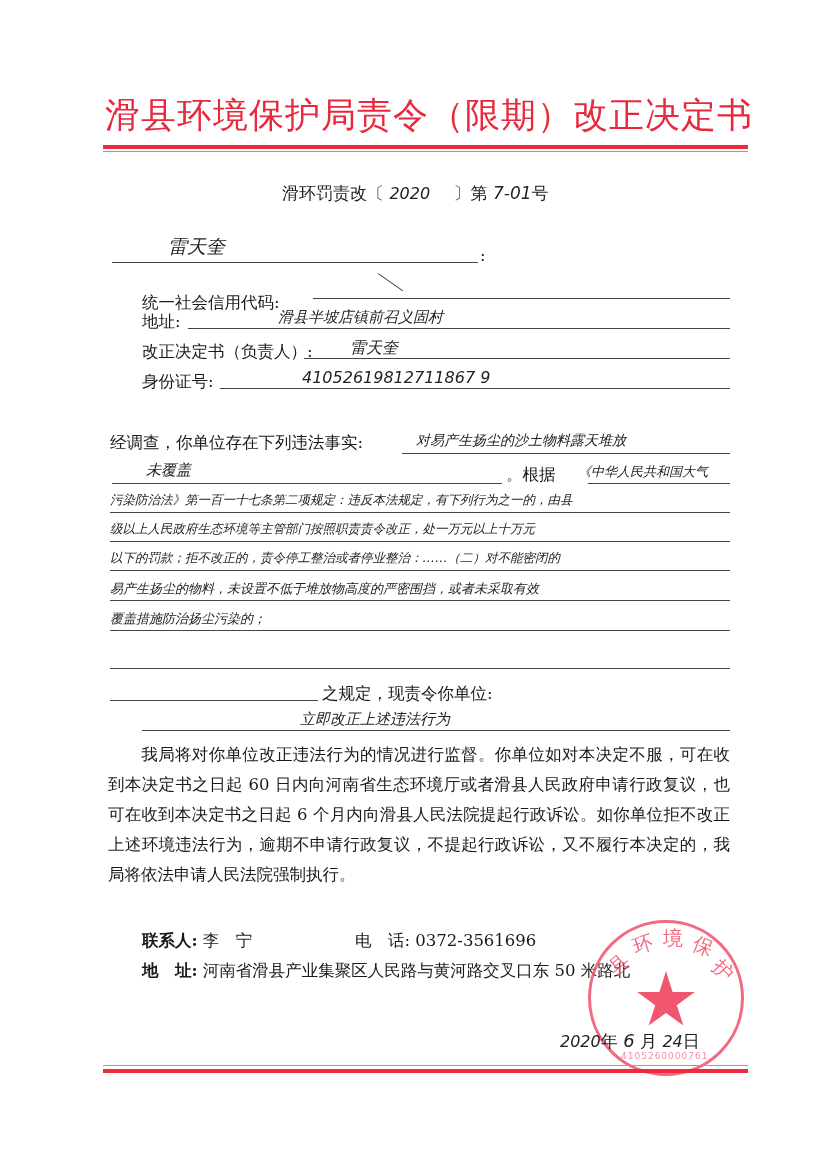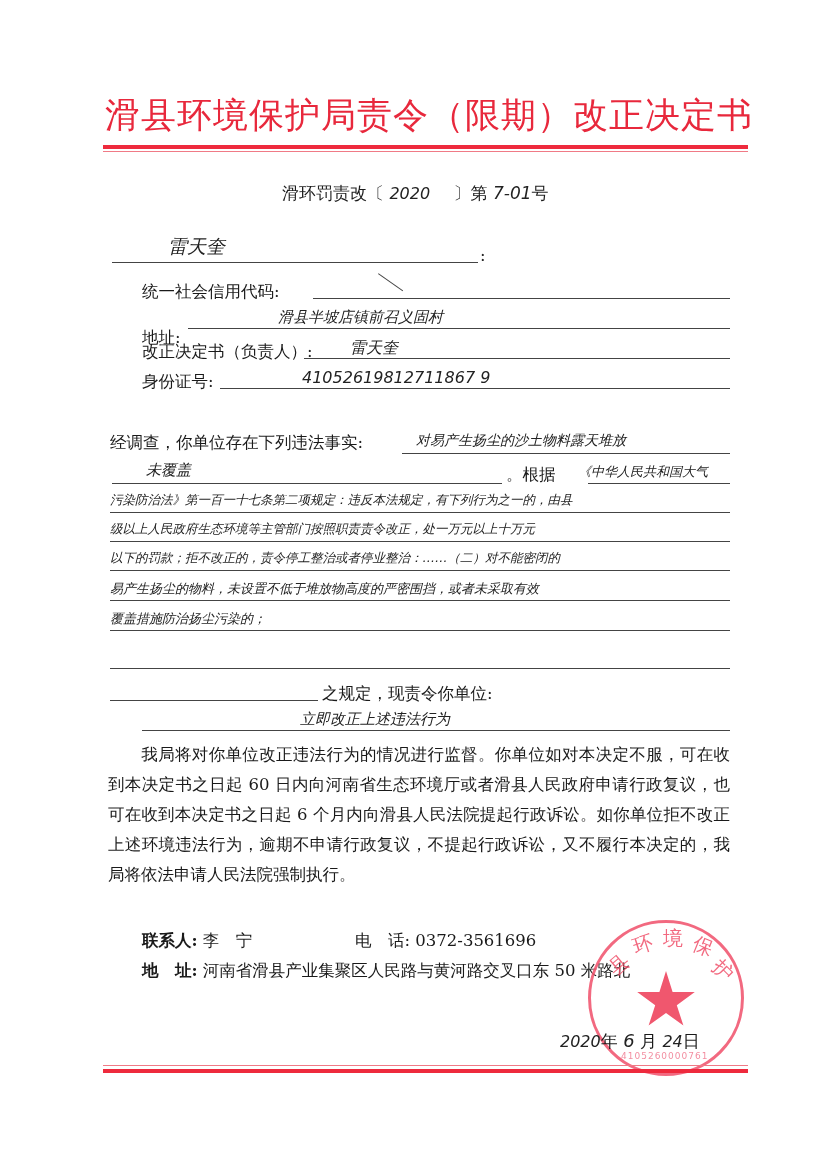--- a/index.html
+++ b/index.html
@@ -39,25 +39,25 @@
   <span>滑环罚责改〔</span>
   <span class="hand" style="font-size:16px;">2020</span>
   <span style="margin-left:18px;">〕第</span>
   <span class="hand" style="font-size:17px;">7-01</span><span>号</span>
 </div>
 
 <div class="abs hand" style="left:168px;top:234px;font-size:19px;">雷天奎</div>
 <div class="abs uline" style="left:112px;top:262px;width:366px;"></div>
 <div class="abs label" style="left:480px;top:246px;">:</div>
 
-<div class="abs label" style="left:142px;top:281px;">统一社会信用代码:</div>
+<div class="abs label" style="left:142px;top:292px;">统一社会信用代码:</div>
 <div class="abs uline" style="left:313px;top:298px;width:417px;"></div>
 <div class="abs" style="left:378px;top:274px;width:1px;height:30px;background:#444;transform:rotate(-55deg);transform-origin:top left;"></div>
 
-<div class="abs label" style="left:142px;top:327px;">地址:</div>
+<div class="abs label" style="left:142px;top:311px;">地址:</div>
 <div class="abs hand" style="left:278px;top:308px;font-size:15px;">滑县半坡店镇前召义固村</div>
 <div class="abs uline" style="left:188px;top:328px;width:542px;"></div>
 
 <div class="abs label" style="left:142px;top:341px;">改正决定书（负责人）:</div>
 <div class="abs hand" style="left:350px;top:338px;font-size:16px;">雷天奎</div>
 <div class="abs uline" style="left:304px;top:358px;width:426px;"></div>
 
 <div class="abs label" style="left:142px;top:371px;">身份证号:</div>
 <div class="abs hand" style="left:302px;top:368px;font-size:16px;">41052619812711867 9</div>
 <div class="abs uline" style="left:220px;top:388px;width:510px;"></div>

